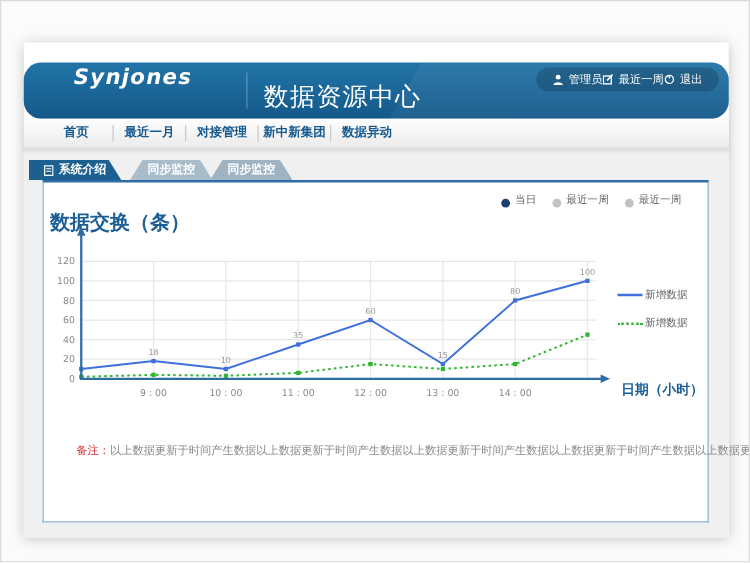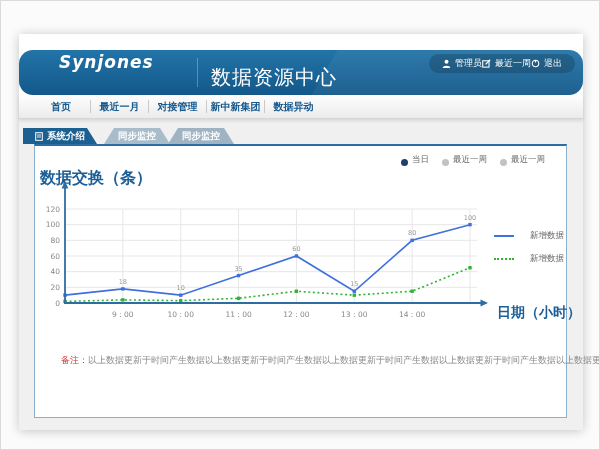--- a/index.html
+++ b/index.html
@@ -50,24 +50,24 @@
   .panel { position:absolute; left:15px; top:25px; width:533px; height:274px; background:#fff;
            border:1px solid #8bb0ce; border-top:2px solid #2e6da4; }
 
   .range-row { position:absolute; left:366px; top:8px; display:flex; gap:13px; align-items:center; }
   .range-opt { display:flex; align-items:flex-end; gap:4px; font-size:8.5px; color:#666; cursor:pointer; }
   .dot { width:7px; height:7px; border-radius:50%; background:#c2c2c2; }
   .dot.sel { background:#1d3f6e; }
 
   .chart-title { position:absolute; left:5px; top:22px; font-size:16px; font-weight:bold; color:#1c5f96; }
   #chart-svg { position:absolute; left:0; top:34px; }
-  .x-name { position:absolute; left:462px; top:158px; font-size:14px; font-weight:bold; color:#1c5f96; white-space:nowrap; }
+  .x-name { position:absolute; left:462px; top:158px; font-size:11px; font-weight:bold; color:#1c5f96; white-space:nowrap; }
 
   .legend { position:absolute; left:459px; top:84px; }
-  .legend-row { display:flex; align-items:center; gap:16px; margin-bottom:11px; cursor:pointer; }
+  .legend-row { display:flex; align-items:center; gap:2px; margin-bottom:11px; cursor:pointer; }
   .sw { width:20px; height:0; }
   .sw-solid { border-top:2px solid #3f70dd; }
   .sw-dotted { border-top:2px dotted #2fb52f; }
   .legend-row span { font-size:8.5px; color:#666; }
 
   .note { position:absolute; left:26px; top:208px; font-size:9px; color:#8a8a8a; white-space:nowrap; }
   .note b { color:#d93030; font-weight:normal; }
 
   svg text { font-family:"DejaVu Sans","Liberation Sans",sans-serif; }
 </style>

